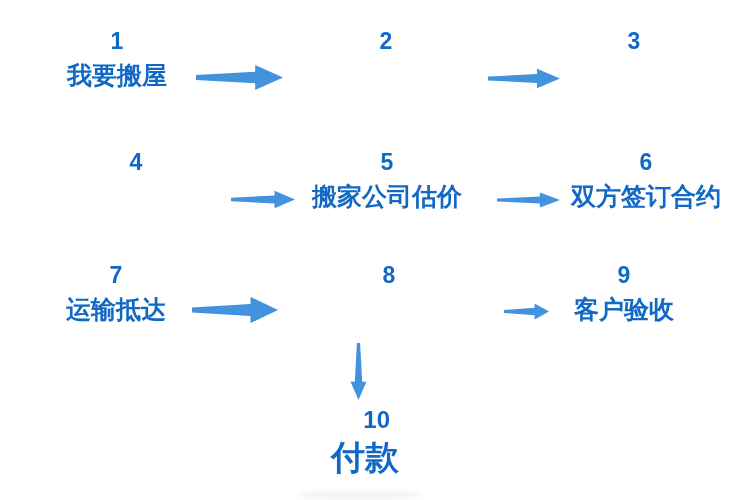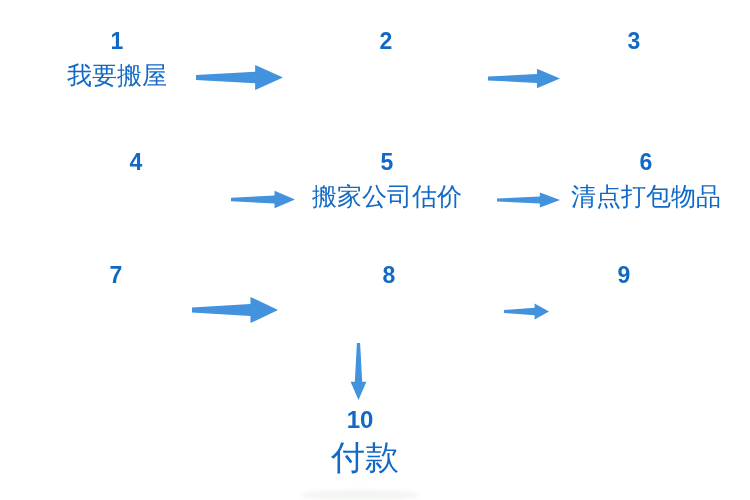--- a/index.html
+++ b/index.html
@@ -17,39 +17,39 @@
     color: var(--step-text, #1269c5);
   }
   .step-num {
     font-size: 23px;
     font-weight: bold;
     line-height: 28px;
   }
   .step-label {
     margin-top: 5px;
     font-size: 25px;
-    font-weight: normal;
+    font-weight: bold;
     line-height: 30px;
     white-space: nowrap;
   }
   .arrow { position: absolute; }
   .arrow svg { display: block; width: 100%; height: 100%; }
   .arrow polygon { fill: var(--arrow-fill, #4292de); }
   .final-num {
     position: absolute;
     left: 330px; top: 406px; width: 60px;
-    text-align: center;
+    text-align: right;
     font-size: 24px; font-weight: bold;
     color: var(--step-text, #1269c5);
   }
   .final-label {
     position: absolute;
     left: 300px; top: 437px; width: 130px;
     text-align: center;
-    font-size: 34px; font-weight: normal;
+    font-size: 34px; font-weight: bold;
     line-height: 40px;
     color: var(--step-text, #1269c5);
     white-space: nowrap;
   }
   .bottom-smudge {
     position: absolute;
     left: 300px; top: 490px; width: 120px; height: 10px;
     background: rgba(185, 200, 180, 0.18);
     border-radius: 50%;
     filter: blur(2px);
@@ -93,41 +93,43 @@
     <div class="step-num">5</div>
     <div class="step-label">搬家公司估价</div>
   </div>
   <div class="arrow" style="left:497px; top:192px; width:63px; height:16px;">
     <svg viewBox="0 0 100 30" preserveAspectRatio="none">
         <polygon points="0,12.2 68,8.5 68,1 100,15 68,29 68,21.5 0,17.8"></polygon>
       </svg>
   </div>
   <div class="step" style="left:571px; top:148px; width:150px;">
     <div class="step-num">6</div>
-    <div class="step-label">清点打包物品</div>
+    <div class="step-label">双方签订合约</div>
   </div>
 
   <div class="step" style="left:62px; top:261px; width:108px;">
     <div class="step-num">7</div>
+    <div class="step-label">运输抵达</div>
   </div>
   <div class="arrow" style="left:192px; top:296px; width:86px; height:28px;">
     <svg viewBox="0 0 100 30" preserveAspectRatio="none">
         <polygon points="0,12.2 68,8.5 68,1 100,15 68,29 68,21.5 0,17.8"></polygon>
       </svg>
   </div>
   <div class="step" style="left:312px; top:261px; width:154px;">
     <div class="step-num">8</div>
   </div>
   <div class="arrow" style="left:504px; top:303px; width:45px; height:17px;">
     <svg viewBox="0 0 100 30" preserveAspectRatio="none">
         <polygon points="0,12.2 68,8.5 68,1 100,15 68,29 68,21.5 0,17.8"></polygon>
       </svg>
   </div>
   <div class="step" style="left:571px; top:261px; width:106px;">
     <div class="step-num">9</div>
+    <div class="step-label">客户验收</div>
   </div>
 
   <div class="arrow" style="left:350px; top:343px; width:17px; height:57px;">
     <svg viewBox="0 0 30 100" preserveAspectRatio="none">
         <polygon points="12.2,0 8.5,68 1,68 15,100 29,68 21.5,68 17.8,0"></polygon>
       </svg>
   </div>
 
   <div class="final-num">10</div>
   <div class="final-label">付款</div>

